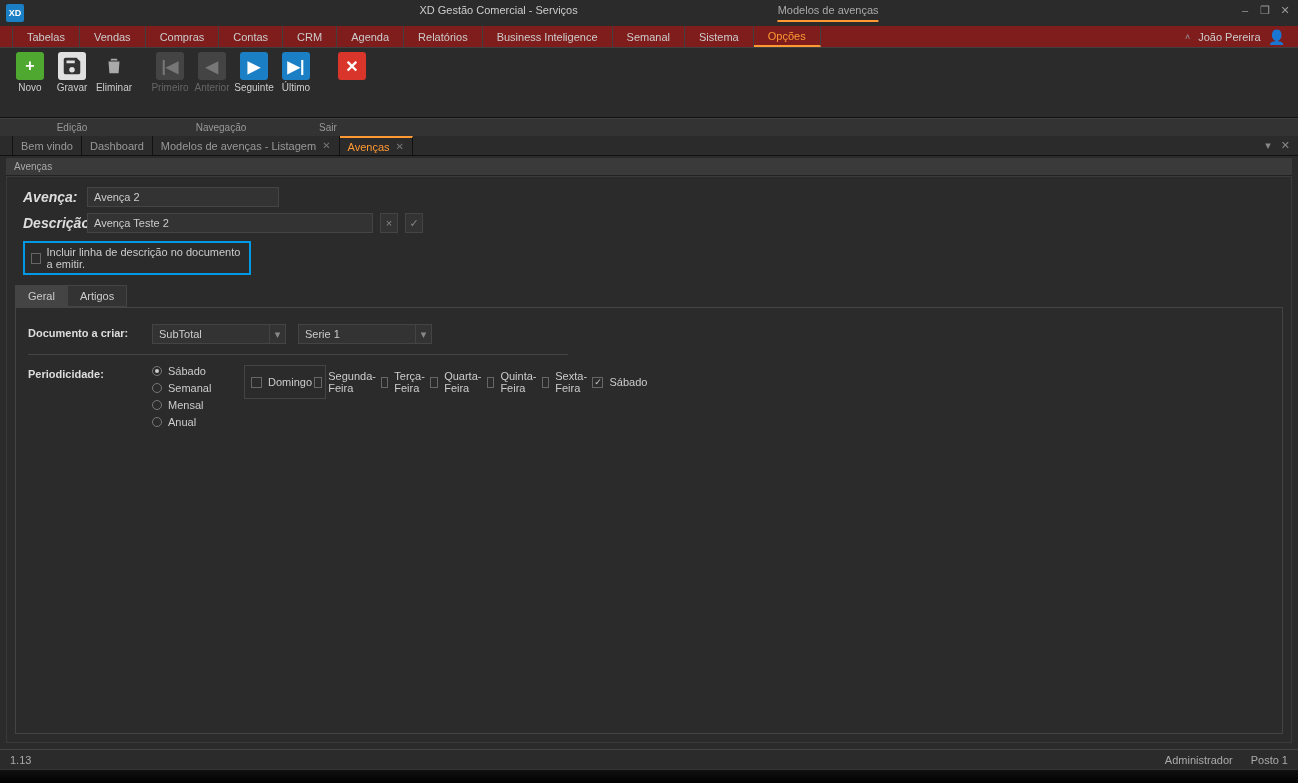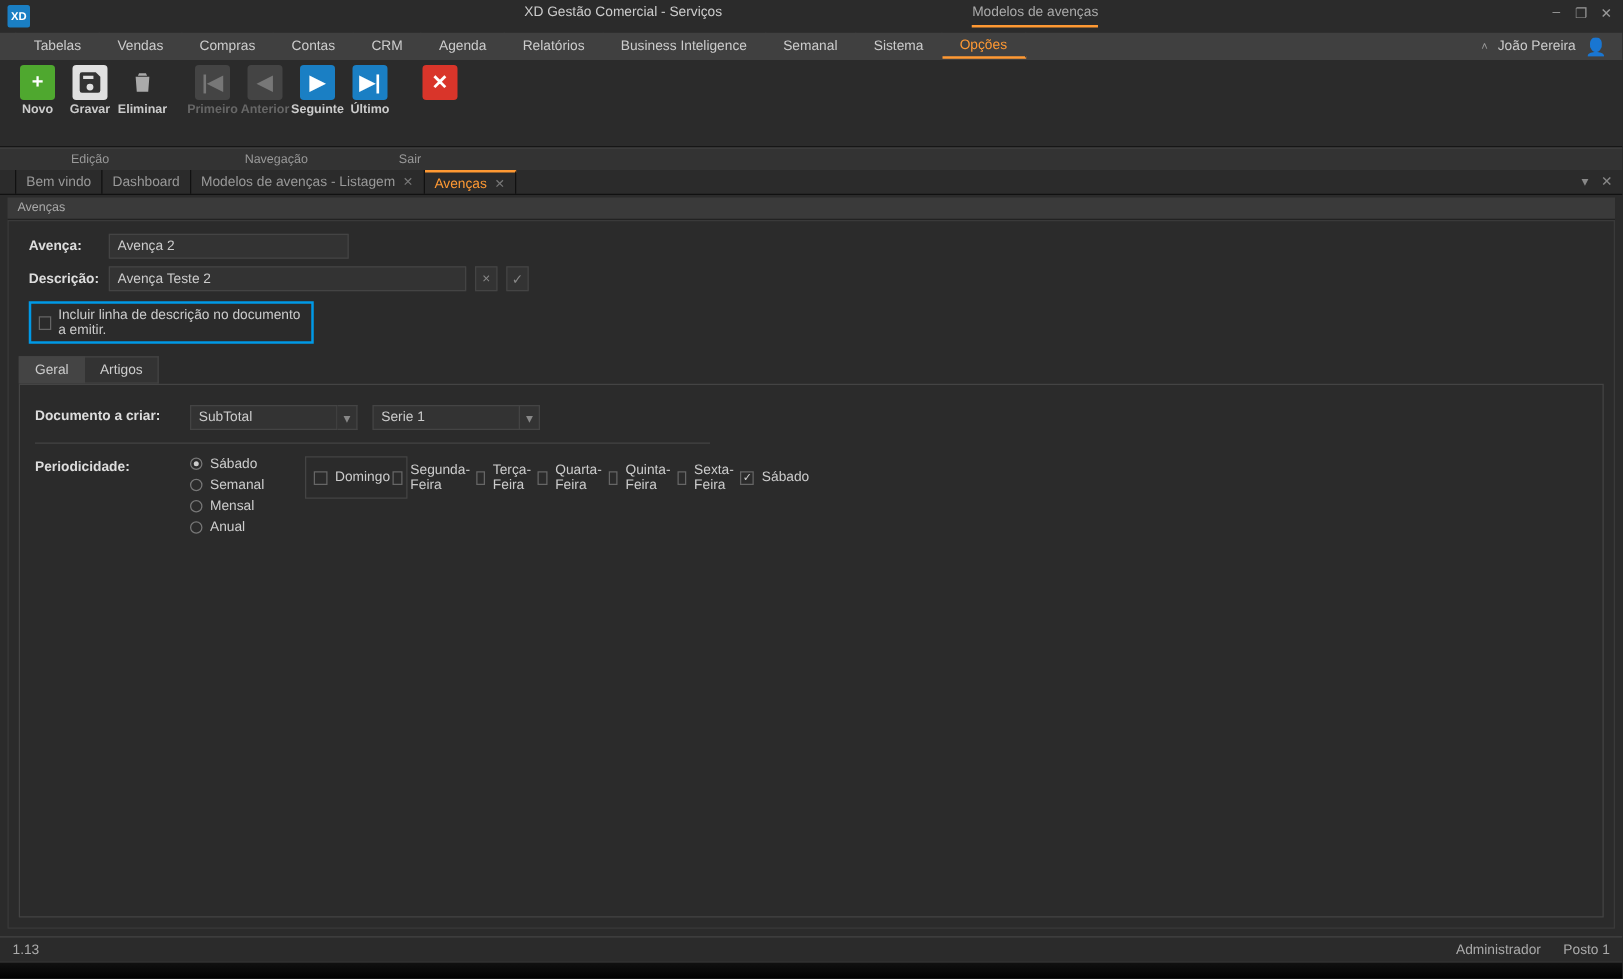--- a/index.html
+++ b/index.html
@@ -7,60 +7,60 @@
 
 
 .titlebar { height: 26px; background: #2b2b2b; display: flex; align-items: center; position: relative; }
 .logo { width: 18px; height: 18px; margin: 0 6px; background: #1a7fc4; border-radius: 2px; display: flex; align-items: center; justify-content: center; color: #fff; font-weight: bold; font-size: 9px; }
 .title-center { position: absolute; left: 50%; transform: translateX(-50%); display: flex; gap: 200px; }
 .title-module { color: #aaa; border-bottom: 2px solid #ff9933; padding-bottom: 4px; }
 .winbtns { position: absolute; right: 6px; top: 4px; display: flex; gap: 6px; color: #999; }
 .winbtn { width: 14px; text-align: center; cursor: pointer; }
 
 
-.menubar { height: 22px; background: #404040; border-bottom: 1px solid #404040; display: flex; align-items: stretch; }
+.menubar { height: 22px; background: #7f1d1d; border-bottom: 1px solid #404040; display: flex; align-items: stretch; }
 .menuitem { padding: 0 14px; border-right: 1px solid #404040; display: flex; align-items: center; color: #ccc; cursor: pointer; }
 .menuitem:first-child { border-left: 1px solid #404040; margin-left: 12px; }
 .menuitem.active { color: #ff9933; border-bottom: 2px solid #ff9933; }
 .menuspacer { flex: 1; }
 .user-area { display: flex; align-items: center; gap: 8px; padding-right: 12px; color: #ccc; }
 .chev { color: #999; font-size: 9px; }
 
 
 .ribbon { height: 70px; background: #2b2b2b; display: flex; align-items: flex-start; padding: 4px 8px 0 8px; gap: 0; border-bottom: 1px solid #111; }
 .ribbon-btns { display: flex; gap: 6px; padding: 0 4px; }
 .rbtn { display: flex; flex-direction: column; align-items: center; gap: 2px; cursor: pointer; width: 36px; }
 .ricon { width: 28px; height: 28px; border-radius: 3px; display: flex; align-items: center; justify-content: center; font-size: 16px; font-weight: bold; }
 .ricon.green { background: #4fa82f; color: #fff; }
 .ricon.grey { background: #e0e0e0; color: #333; }
 .ricon.trash { background: transparent; }
 .ricon svg { width: 22px; height: 22px; }
 .ricon.blue { background: #1a7fc4; color: #fff; }
 .ricon.disabled { background: #444; color: #777; }
 .ricon.red { background: #d9352a; color: #fff; }
-.rlbl { font-size: 10px; color: #ccc; font-weight: bold; }
+.rlbl { font-size: 10px; color: #ccc; }
 .rlbl.disabled { color: #666; }
 .ribbon-labels-row { display: flex; background: #333; height: 18px; border-top: 1px solid #404040; }
 .rglbl { text-align: center; color: #999; font-size: 10px; line-height: 18px; }
 
 
 .tabstrip { height: 20px; background: #2b2b2b; display: flex; align-items: stretch; border-bottom: 1px solid #111; }
 .tab { padding: 0 8px; border-right: 1px solid #111; display: flex; align-items: center; gap: 6px; color: #999; cursor: pointer; font-size: 10px; }
 .tab:first-child { margin-left: 12px; border-left: 1px solid #111; }
 .tab.active { color: #ff9933; border-top: 2px solid #ff9933; }
 .tab .close { color: #777; font-size: 10px; }
 .tabstrip-right { margin-left: auto; display: flex; align-items: center; gap: 10px; padding-right: 8px; color: #888; }
 
 
 .section-header { height: 18px; background: #3a3a3a; color: #aaa; padding-left: 8px; line-height: 18px; border-bottom: 1px solid #222; margin: 2px 6px 0 6px; font-size: 10px;}
 
 
 .form-area { padding: 10px 16px; display: flex; flex-direction: column; gap: 6px; }
 .form-row { display: flex; align-items: center; gap: 8px; }
-.flabel { width: 56px; color: #ddd; font-weight: 600; font-size: 11px; }
+.flabel { width: 56px; color: #ddd; font-weight: 600; font-size: 14px; font-style: italic; }
 .finput { background: #333; border: 1px solid #444; color: #ccc; padding: 3px 6px; height: 20px; }
 .finput.w1 { width: 192px; }
 .finput.w2 { width: 286px; }
 .ficonbtn { width: 18px; height: 20px; background: #333; border: 1px solid #444; display: flex; align-items: center; justify-content: center; color: #888; cursor: pointer; margin-left: -1px; }
 
 
 .highlight-box { border: 2px solid #0099e6; padding: 3px 6px; width: 228px; display: flex; align-items: center; gap: 6px; margin-top: 2px; }
 .chk { width: 11px; height: 11px; border: 1px solid #666; background: #2b2b2b; display: inline-flex; align-items: center; justify-content: center; color: #ccc; font-size: 9px; }
 
 

